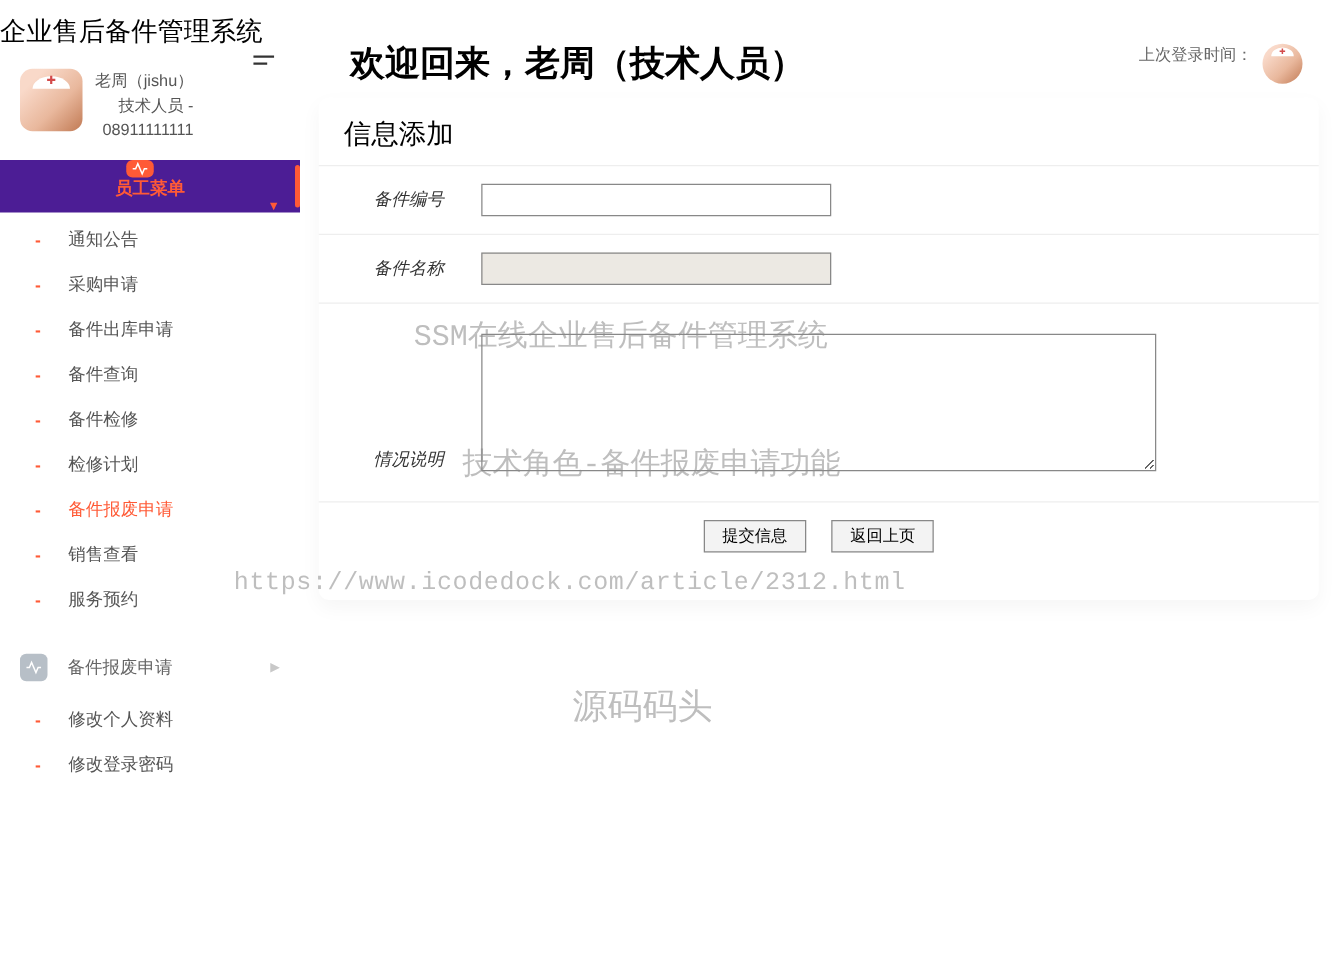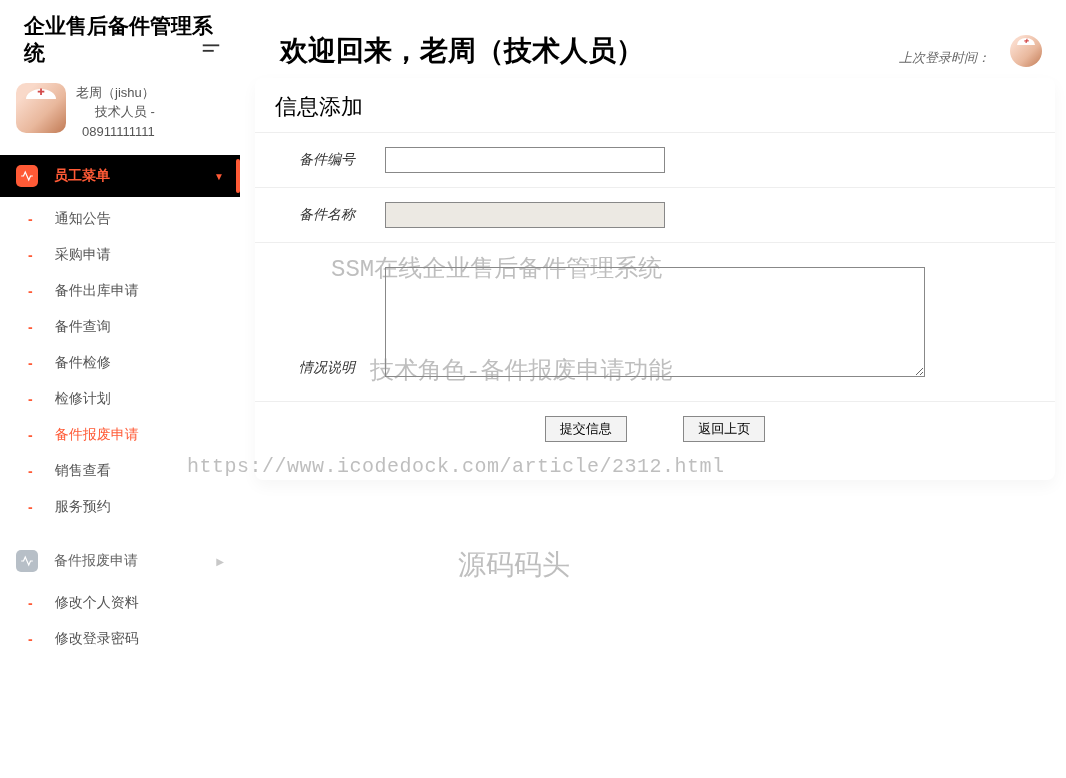--- a/index.html
+++ b/index.html
@@ -14,22 +14,22 @@
   }
   .sidebar {
     position: absolute;
     left: 0; top: 0;
     width: 240px;
     height: 778px;
     background: #fff;
   }
   .app-title {
     font-size: 21px;
-    font-weight: 700;
-    padding: 12px 16px 10px 24px;
+    font-weight: 400;
+    padding: 12px 16px 10px 0;
     line-height: 1.3;
   }
   .user-block {
     display: flex;
     align-items: flex-start;
     gap: 10px;
     padding: 6px 16px 14px 16px;
   }
   .avatar {
     width: 50px; height: 50px;
@@ -57,28 +57,29 @@
   }
   .user-meta {
     font-size: 13px;
     color: #555;
     line-height: 1.5;
     text-align: right;
   }
   .menu-header {
     display: flex;
     align-items: center;
-    background: #000000;
+    background: #4c1d95;
     height: 42px;
     padding: 0 16px;
     position: relative;
     color: #ff5a36;
     font-size: 14px;
     font-weight: 600;
     cursor: pointer;
+    flex-direction: column;
   }
   .menu-header .icon-box {
     width: 22px; height: 22px;
     border-radius: 5px;
     background: #ff5a36;
     display: flex;
     align-items: center;
     justify-content: center;
     margin-right: 16px;
   }
@@ -144,21 +145,21 @@
     top: 16px;
     right: 0;
     height: 70px;
     display: flex;
     align-items: center;
     padding: 0 24px 0 0;
   }
   .hamburger { margin-right: 16px; cursor:pointer;}
   .hamburger svg { width:22px;height:22px;stroke:#333;stroke-width:2;fill:none;}
   .welcome { font-size: 28px; font-weight: 700; margin-left: 42px;}
-  .top-right { margin-left: auto; display:flex;align-items:flex-end;gap:20px;font-style:italic;}
+  .top-right { margin-left: auto; display:flex;align-items:flex-start;gap:8px;}
   .last-login { font-size:13px;color:#666;}
   .top-avatar {
     width:32px;height:32px;border-radius:50%;
     background: linear-gradient(135deg,#f9d9c9 20%, #e9b89d 60%, #c17a54 100%);
     position:relative;overflow:hidden;
   }
   .top-avatar::before{
     content:"";position:absolute;left:50%;top:3px;transform:translateX(-50%);
     width:18px;height:7px;border-radius:50% 50% 0 0/100% 100% 0 0;background:#fff;
   }
@@ -217,21 +218,21 @@
     border-top: 1px solid #eee;
     padding: 14px 0;
     text-align: center;
   }
   .btn {
     display: inline-block;
     background: #f3f3f3;
     border: 1px solid #888;
     padding: 3px 14px;
     font-size: 13px;
-    margin: 0 26px;
+    margin: 0 8px;
     cursor: pointer;
     font-family: inherit;
   }
   
   .watermark {
     position: absolute;
     color: #8a8a8a;
     opacity: 0.55;
     font-family: Liberation Mono, monospace;
     pointer-events: none;

